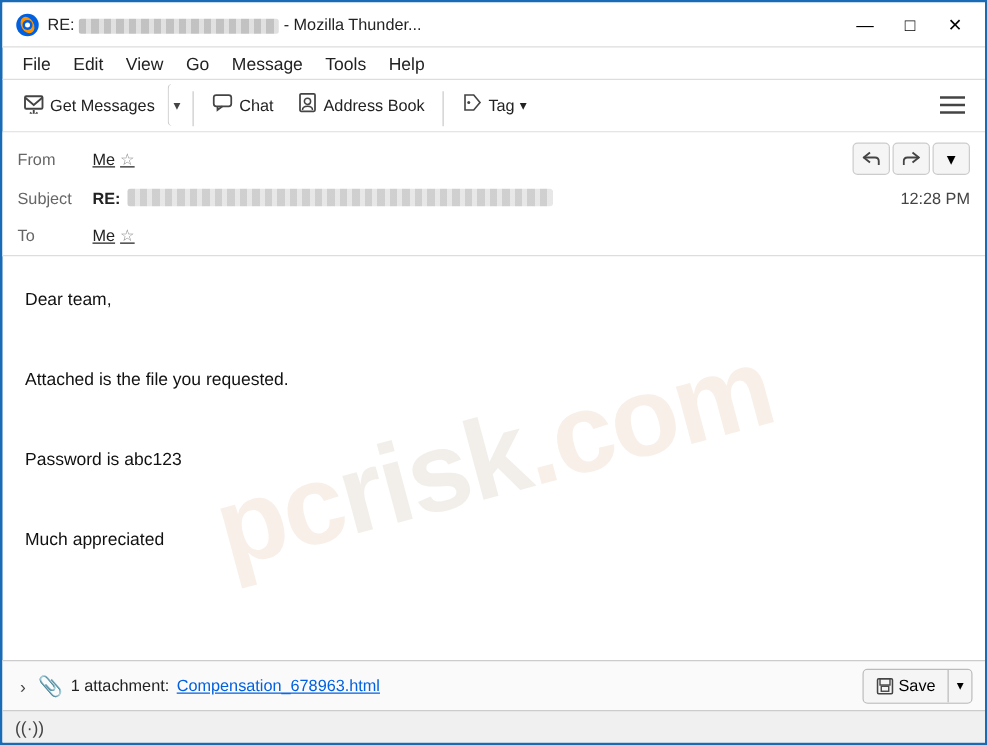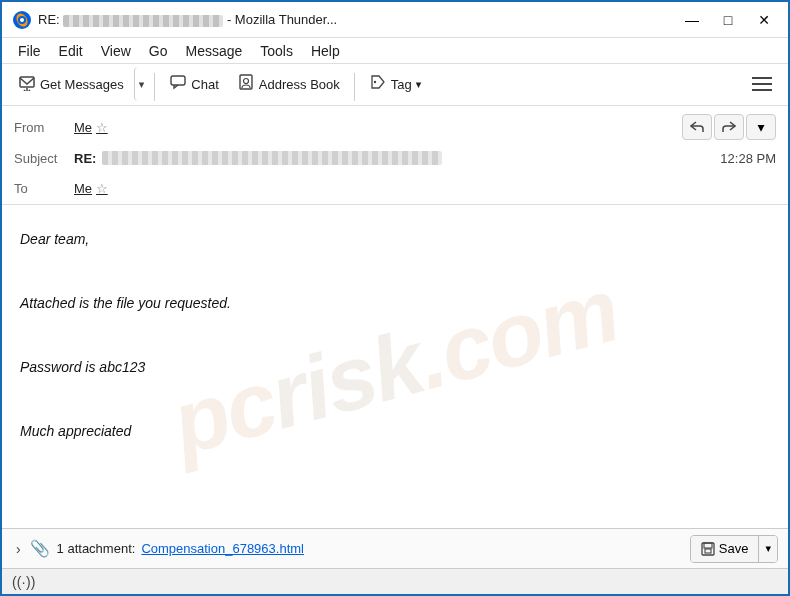--- a/index.html
+++ b/index.html
@@ -213,21 +213,20 @@
       display: flex;
       align-items: center;
       justify-content: space-between;
     }
 
     
     .email-body-wrapper {
       flex: 1;
       position: relative;
       overflow: hidden;
-      font-style: italic;
     }
     .watermark {
       position: absolute;
       top: 50%;
       left: 50%;
       transform: translate(-50%, -50%) rotate(-15deg);
       font-size: 90px;
       font-weight: 900;
       color: rgba(200, 150, 100, 0.15);
       pointer-events: none;

